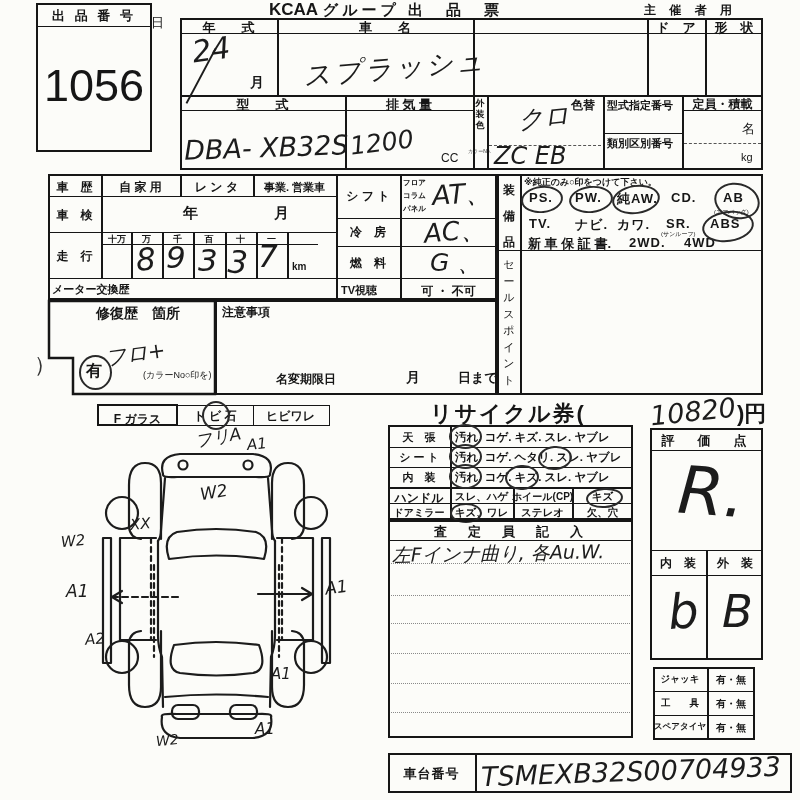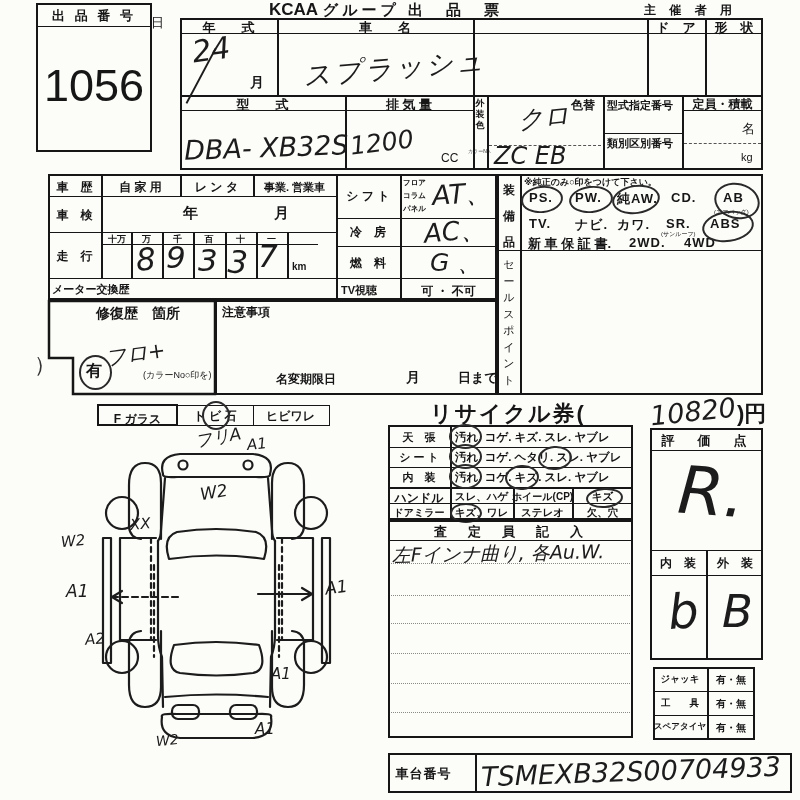--- a/index.html
+++ b/index.html
@@ -266,21 +266,21 @@
   <div class="vl1" style="left:707px;top:667px;height:73px;"></div>
   <div class="lbl b ctr" style="left:653px;top:673px;width:54px;font-size:9.5px;">ジャッキ</div>
   <div class="lbl b ctr" style="left:707px;top:673px;width:48px;font-size:10px;">有・無</div>
   <div class="lbl b ctr" style="left:653px;top:697px;width:54px;font-size:9.5px;">工　　具</div>
   <div class="lbl b ctr" style="left:707px;top:697px;width:48px;font-size:10px;">有・無</div>
   <div class="lbl b ctr" style="left:653px;top:721px;width:54px;font-size:8.5px;">スペアタイヤ</div>
   <div class="lbl b ctr" style="left:707px;top:721px;width:48px;font-size:10px;">有・無</div>
 
   <div class="cell" style="left:388px;top:753px;width:404px;height:40px;"></div>
   <div class="vl1" style="left:475px;top:753px;height:40px;"></div>
-  <div class="lbl b ctr" style="left:380px;top:765px;width:87px;font-size:13px;letter-spacing:1px;">車台番号</div>
+  <div class="lbl b ctr" style="left:388px;top:765px;width:87px;font-size:13px;letter-spacing:1px;">車台番号</div>
   <div class="hw" style="left:481px;top:756px;font-size:27px;transform:rotate(-2deg);">TSMEXB32S00704933</div>
 
   <svg class="abs" style="left:50px;top:425px;" width="340" height="345" viewBox="0 0 340 345" fill="none" stroke="#1c1c1c" stroke-width="2.2" stroke-linecap="round" stroke-linejoin="round">
     <path d="M113,49 Q108,31 130,29 L203,29 Q225,31 220,49 Q221,53 206,52 L127,52 Q112,53 113,49 Z"></path>
     <circle cx="133" cy="40" r="4.5"></circle>
     <circle cx="198" cy="40" r="4.5"></circle>
     <path d="M115,53 L111,105 Q111,112 108,116"></path>
     <path d="M218,53 L222,105 Q222,112 225,116"></path>
     <path d="M119,134 Q112,112 127,107 Q166,101 206,107 Q221,112 214,134 Q166,127 119,134 Z"></path>
     <path d="M108,116 L108,210 Q108,222 112,232 L113,282"></path>

